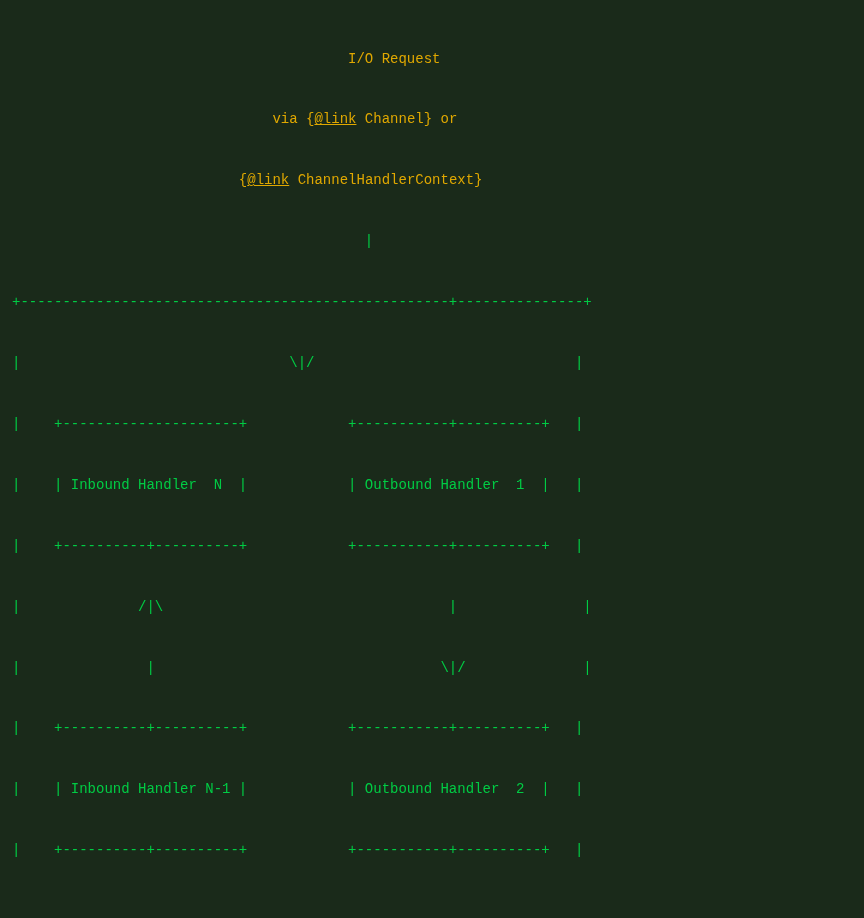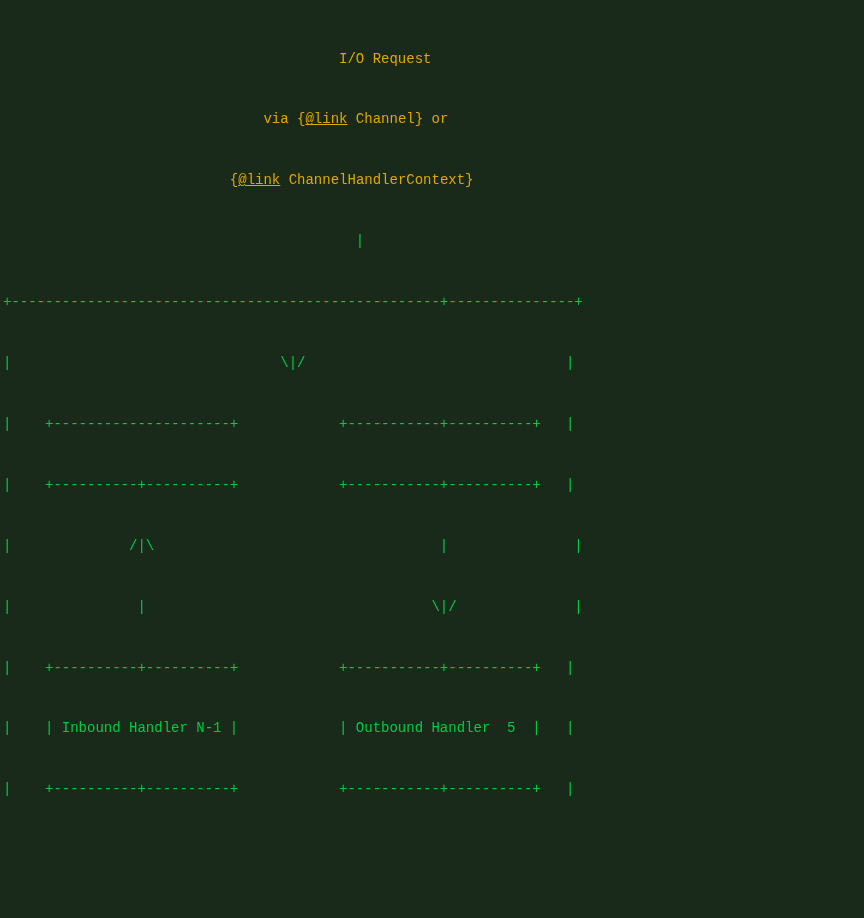--- a/index.html
+++ b/index.html
@@ -14,21 +14,21 @@
       height: 918px;
       overflow: hidden;
       font-family: 'Courier New', Courier, monospace;
       font-size: 14px;
       color: #00cc44;
     }
 
     .diagram-container {
       width: 864px;
       height: 918px;
-      padding: 8px 3px;
+      padding: 8px 12px;
       background-color: #1a2a1a;
       white-space: pre;
       line-height: 1.45;
       overflow: hidden;
     }
 
     .line {
       display: block;
       white-space: pre;
     }
@@ -47,25 +47,26 @@
 <body>
 
 <div class="diagram-container">
   <span class="line"><span class="yellow">                                        I/O Request</span></span>
   <span class="line"><span class="yellow">                               via {<span class="link">@link</span> Channel} or</span></span>
   <span class="line"><span class="yellow">                           {<span class="link">@link</span> ChannelHandlerContext}</span></span>
   <span class="line">                                          |</span>
   <span class="line">+---------------------------------------------------+---------------+</span>
   <span class="line">|                                \|/                               |</span>
   <span class="line">|    +---------------------+            +-----------+----------+   |</span>
+  <span class="line">|    | Inbound Handler  N  |            | Outbound Handler  1  |   |</span>
   <span class="line">|    +----------+----------+            +-----------+----------+   |</span>
   <span class="line">|              /|\                                  |               |</span>
   <span class="line">|               |                                  \|/              |</span>
   <span class="line">|    +----------+----------+            +-----------+----------+   |</span>
-  <span class="line">|    | Inbound Handler N-1 |            | Outbound Handler  5  |   |</span>
+  <span class="line">|    | Inbound Handler N-1 |            | Outbound Handler  2  |   |</span>
   <span class="line">|    +----------+----------+            +-----------+----------+   |</span>
   
   
   
   
   
   
   
   
   

